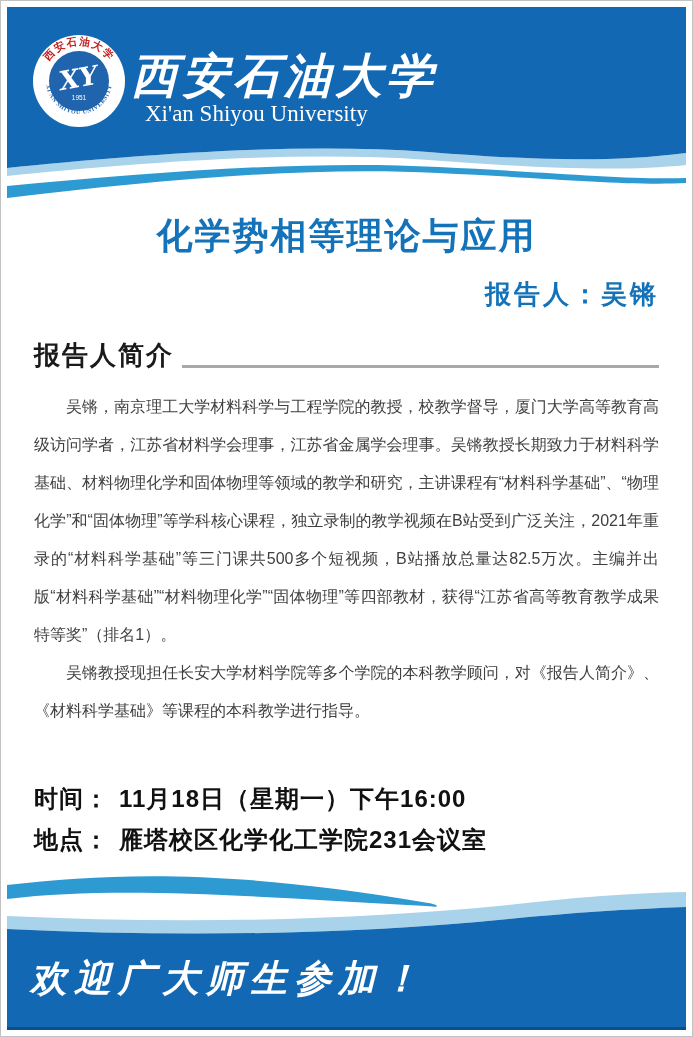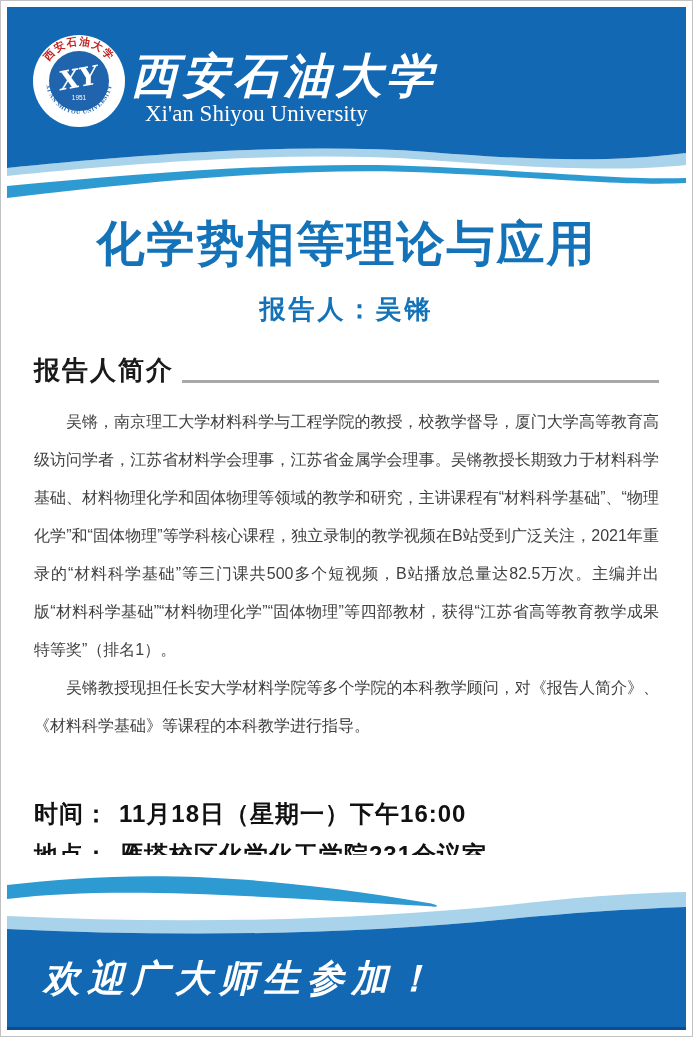--- a/index.html
+++ b/index.html
@@ -50,26 +50,26 @@
     letter-spacing:9px;white-space:nowrap;
   }
   .wave{display:block;width:100%;}
   
   .content{
     padding:0 27px;
   }
   .talk-title{
     text-align:center;
     color:var(--title-blue);
-    font-size:48px;font-weight:800;
+    font-size:36px;font-weight:800;
     letter-spacing:2px;
     margin-top:2px;
   }
   .speaker{
-    text-align:center;
+    text-align:right;
     color:var(--title-blue);
     font-size:26px;font-weight:800;
     letter-spacing:3px;
     margin-top:16px;
   }
   .bio-head{
     display:flex;align-items:flex-end;
     margin-top:26px;
   }
   .bio-head h2{
@@ -99,21 +99,21 @@
   }
   .schedule .label{margin-right:10px;}
   
   .footer{
     position:absolute;left:7px;right:7px;bottom:7px;
   }
   .footer-band{
     background:var(--primary-blue);
     height:80px;
     border-bottom:3px solid #0c4e8d;
-    padding:4px 0 0 36px;
+    padding:4px 0 0 23px;
   }
   .welcome{
     color:#ffffff;
     font-size:37px;font-weight:700;font-style:italic;
     font-family:"DejaVu Serif", serif;
     letter-spacing:7px;white-space:nowrap;
   }
 </style>
 </head>
 <body>

